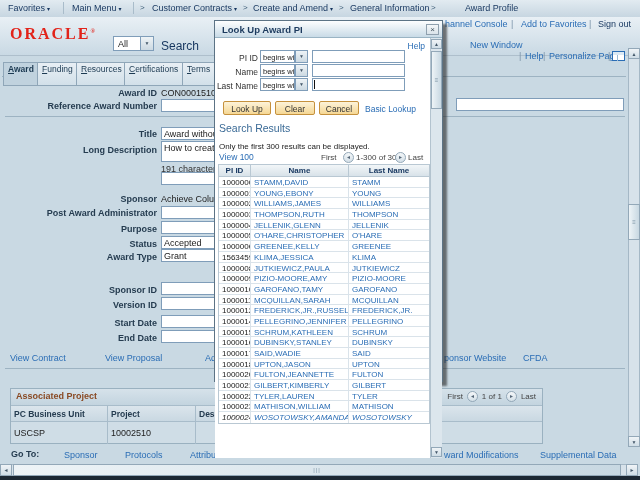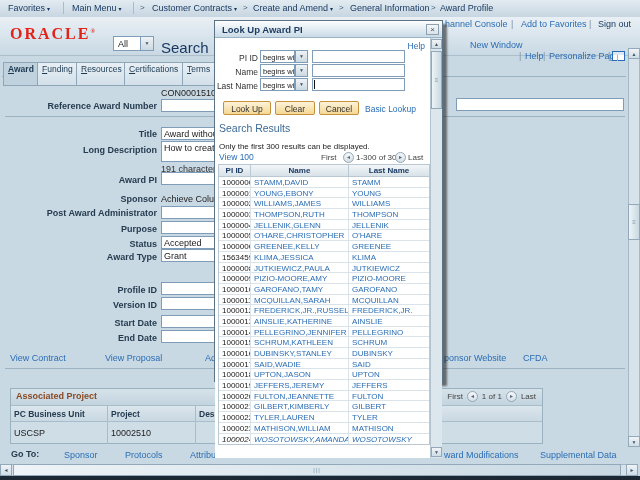--- a/index.html
+++ b/index.html
@@ -21,21 +21,21 @@
         letter-spacing:2px;font-family:"Liberation Serif",serif;}
   .logo sup{font-size:6px;letter-spacing:0;}
   .hlink{position:absolute;top:2px;font-size:9px;color:#2a6db5;white-space:nowrap;cursor:pointer;}
   .hsep{position:absolute;top:2px;font-size:9px;color:#7a93a8;}
   .signout{color:#16365f;font-weight:normal;}
   .scopebox{position:absolute;left:113px;top:19px;width:41px;height:15px;background:#fff;
             border:1px solid #7f9db9;font-size:9px;color:#222;box-sizing:border-box;cursor:pointer;}
   .scopebox .txt{position:absolute;left:4px;top:2px;}
   .scopebox .cbtn{position:absolute;right:0;top:0;width:12px;height:13px;border-left:1px solid #7f9db9;
                   background:linear-gradient(#eef3f6,#ccd9e2);font-size:5px;color:#44586a;text-align:center;line-height:13px;}
-  .searchlbl{position:absolute;left:161px;top:22px;font-size:15px;color:#16365f;}
+  .searchlbl{position:absolute;left:161px;top:22px;font-size:12px;color:#16365f;}
 
   
   .tlink{position:absolute;font-size:9px;color:#2a6db5;white-space:nowrap;cursor:pointer;}
   .tsep{position:absolute;font-size:9px;color:#7a93a8;}
   .gridicon{position:absolute;left:612px;top:51px;width:13px;height:10px;border:1px solid #2a6db5;
             background:linear-gradient(#dce9f3 0 3px,#fff 3px);box-sizing:border-box;cursor:pointer;}
   .gridicon:before{content:"";position:absolute;left:4px;top:3px;width:1px;height:6px;background:#9bb9d4;}
   .divline{position:absolute;height:1px;background:#9db3c2;}
 
   .tab{position:absolute;top:62px;height:24px;box-sizing:border-box;border:1px solid #8fa6b8;
@@ -132,21 +132,21 @@
     <span class="bc-div" style="left:63px"></span>
     <span class="bc-item" style="left:72px"><span>Main Menu</span><span class="bc-caret">▾</span></span>
     <span class="bc-div" style="left:133px"></span>
     <span class="bc-sep" style="left:140px">&gt;</span>
     <span class="bc-item" style="left:152px"><span>Customer Contracts</span><span class="bc-caret">▾</span></span>
     <span class="bc-sep" style="left:243px">&gt;</span>
     <span class="bc-item" style="left:253px"><span>Create and Amend</span><span class="bc-caret">▾</span></span>
     <span class="bc-sep" style="left:339px">&gt;</span>
     <span class="bc-item" style="left:350px">General Information</span>
     <span class="bc-sep" style="left:431px">&gt;</span>
-    <span class="bc-item" style="left:440px">Award Profile</span>
+    <span class="bc-item" style="left:465px">Award Profile</span>
   </div>
 
   <div class="band">
     <span class="logo"><span>ORACLE</span><sup>®</sup></span>
     <span class="hlink" style="left:445px">hannel Console</span>
     <span class="hsep" style="left:511px">|</span>
     <span class="hlink" style="left:521px">Add to Favorites</span>
     <span class="hsep" style="left:589px">|</span>
     <span class="hlink signout" style="left:598px">Sign out</span>
     <span class="scopebox">
@@ -164,57 +164,57 @@
   <span class="tsep" style="left:608px;top:51px">|</span>
   <span class="gridicon"></span>
   <div class="divline" style="left:2px;top:76px;width:624px"></div>
 
   <span class="tab active" style="left:3px"><span class="tab-label"><u>A</u>ward</span></span>
   <span class="tab" style="left:37px"><span class="tab-label"><u>F</u>unding</span></span>
   <span class="tab" style="left:76px"><span class="tab-label"><u>R</u>esources</span></span>
   <span class="tab" style="left:124px"><span class="tab-label"><u>C</u>ertifications</span></span>
   <span class="tab" style="left:182px"><span class="tab-label"><u>T</u>erms</span></span>
 
+  <span class="lbl" style="top:88px">Award ID</span>
   <span class="val" style="left:161px;top:88px">CON0001510</span>
 
   <span class="lbl" style="top:101px">Reference Award Number</span>
   <input class="inp" style="left: 161px; top: 99px; width: 120px;" value="">
 
   <span class="lbl" style="left:286px;width:157px;top:101px">er</span>
   <input class="inp" style="left: 456px; top: 98px; width: 168px;" value="">
 
   <div class="divline" style="left:5px;top:116px;width:620px"></div>
 
   <span class="lbl" style="top:129px">Title</span>
   <input class="inp" style="left: 161px; top: 127px; width: 120px;" value="Award without a">
 
   <span class="lbl" style="top:145px">Long Description</span>
   <textarea class="inp" style="left: 161px; top: 141px; width: 120px; height: 21px;">How to create a</textarea>
 
   <span class="val" style="left:161px;top:164px;color:#333">191 characters r</span>
 
-  <span class="lbl" style="top:175px">Award PI</span>
   <input class="inp" style="left: 161px; top: 172px; width: 120px;" value="">
 
   <span class="lbl" style="top:194px">Sponsor</span>
   <span class="val" style="left:161px;top:194px">Achieve Columb</span>
 
   <span class="lbl" style="top:208px">Post Award Administrator</span>
   <input class="inp" style="left: 161px; top: 206px; width: 120px;" value="">
 
   <span class="lbl" style="top:224px">Purpose</span>
   <input class="inp" style="left: 161px; top: 221px; width: 120px;" value="">
 
   <span class="lbl" style="top:239px">Status</span>
   <input class="inp" style="left: 161px; top: 236px; width: 120px;" value="Accepted">
 
   <span class="lbl" style="top:252px">Award Type</span>
   <input class="inp" style="left: 161px; top: 249px; width: 120px;" value="Grant">
 
-  <span class="lbl" style="top:285px">Profile ID</span>
+  <span class="lbl" style="top:285px">Sponsor ID</span>
   <input class="inp" style="left: 161px; top: 282px; width: 120px;" value="">
 
   <span class="lbl" style="top:300px">Version ID</span>
   <input class="inp" style="left: 161px; top: 297px; width: 120px;" value="">
 
   <span class="lbl" style="top:318px">Start Date</span>
   <input class="inp" style="left: 161px; top: 315px; width: 120px;" value="">
 
   <span class="lbl" style="top:333px">End Date</span>
   <input class="inp" style="left: 161px; top: 330px; width: 120px;" value="">
@@ -376,25 +376,20 @@
               <span class="lc lc1">1000011</span>
               <span class="lc lc2">MCQUILLAN,SARAH</span>
               <span class="lc lc3">MCQUILLAN</span>
             </div>
             <div class="lrow">
               <span class="lc lc1">1000012</span>
               <span class="lc lc2">FREDERICK,JR.,RUSSELL</span>
               <span class="lc lc3">FREDERICK,JR.</span>
             </div>
             <div class="lrow">
-              <span class="lc lc1">1000013</span>
-              <span class="lc lc2">AINSLIE,KATHERINE</span>
-              <span class="lc lc3">AINSLIE</span>
-            </div>
-            <div class="lrow">
               <span class="lc lc1">1000014</span>
               <span class="lc lc2">PELLEGRINO,JENNIFER</span>
               <span class="lc lc3">PELLEGRINO</span>
             </div>
             <div class="lrow">
               <span class="lc lc1">1000015</span>
               <span class="lc lc2">SCHRUM,KATHLEEN</span>
               <span class="lc lc3">SCHRUM</span>
             </div>
             <div class="lrow">
@@ -404,25 +399,20 @@
             </div>
             <div class="lrow">
               <span class="lc lc1">1000017</span>
               <span class="lc lc2">SAID,WADIE</span>
               <span class="lc lc3">SAID</span>
             </div>
             <div class="lrow">
               <span class="lc lc1">1000018</span>
               <span class="lc lc2">UPTON,JASON</span>
               <span class="lc lc3">UPTON</span>
-            </div>
-            <div class="lrow">
-              <span class="lc lc1">1000019</span>
-              <span class="lc lc2">JEFFERS,JEREMY</span>
-              <span class="lc lc3">JEFFERS</span>
             </div>
             <div class="lrow">
               <span class="lc lc1">1000020</span>
               <span class="lc lc2">FULTON,JEANNETTE</span>
               <span class="lc lc3">FULTON</span>
             </div>
             <div class="lrow">
               <span class="lc lc1">1000021</span>
               <span class="lc lc2">GILBERT,KIMBERLY</span>
               <span class="lc lc3">GILBERT</span>

